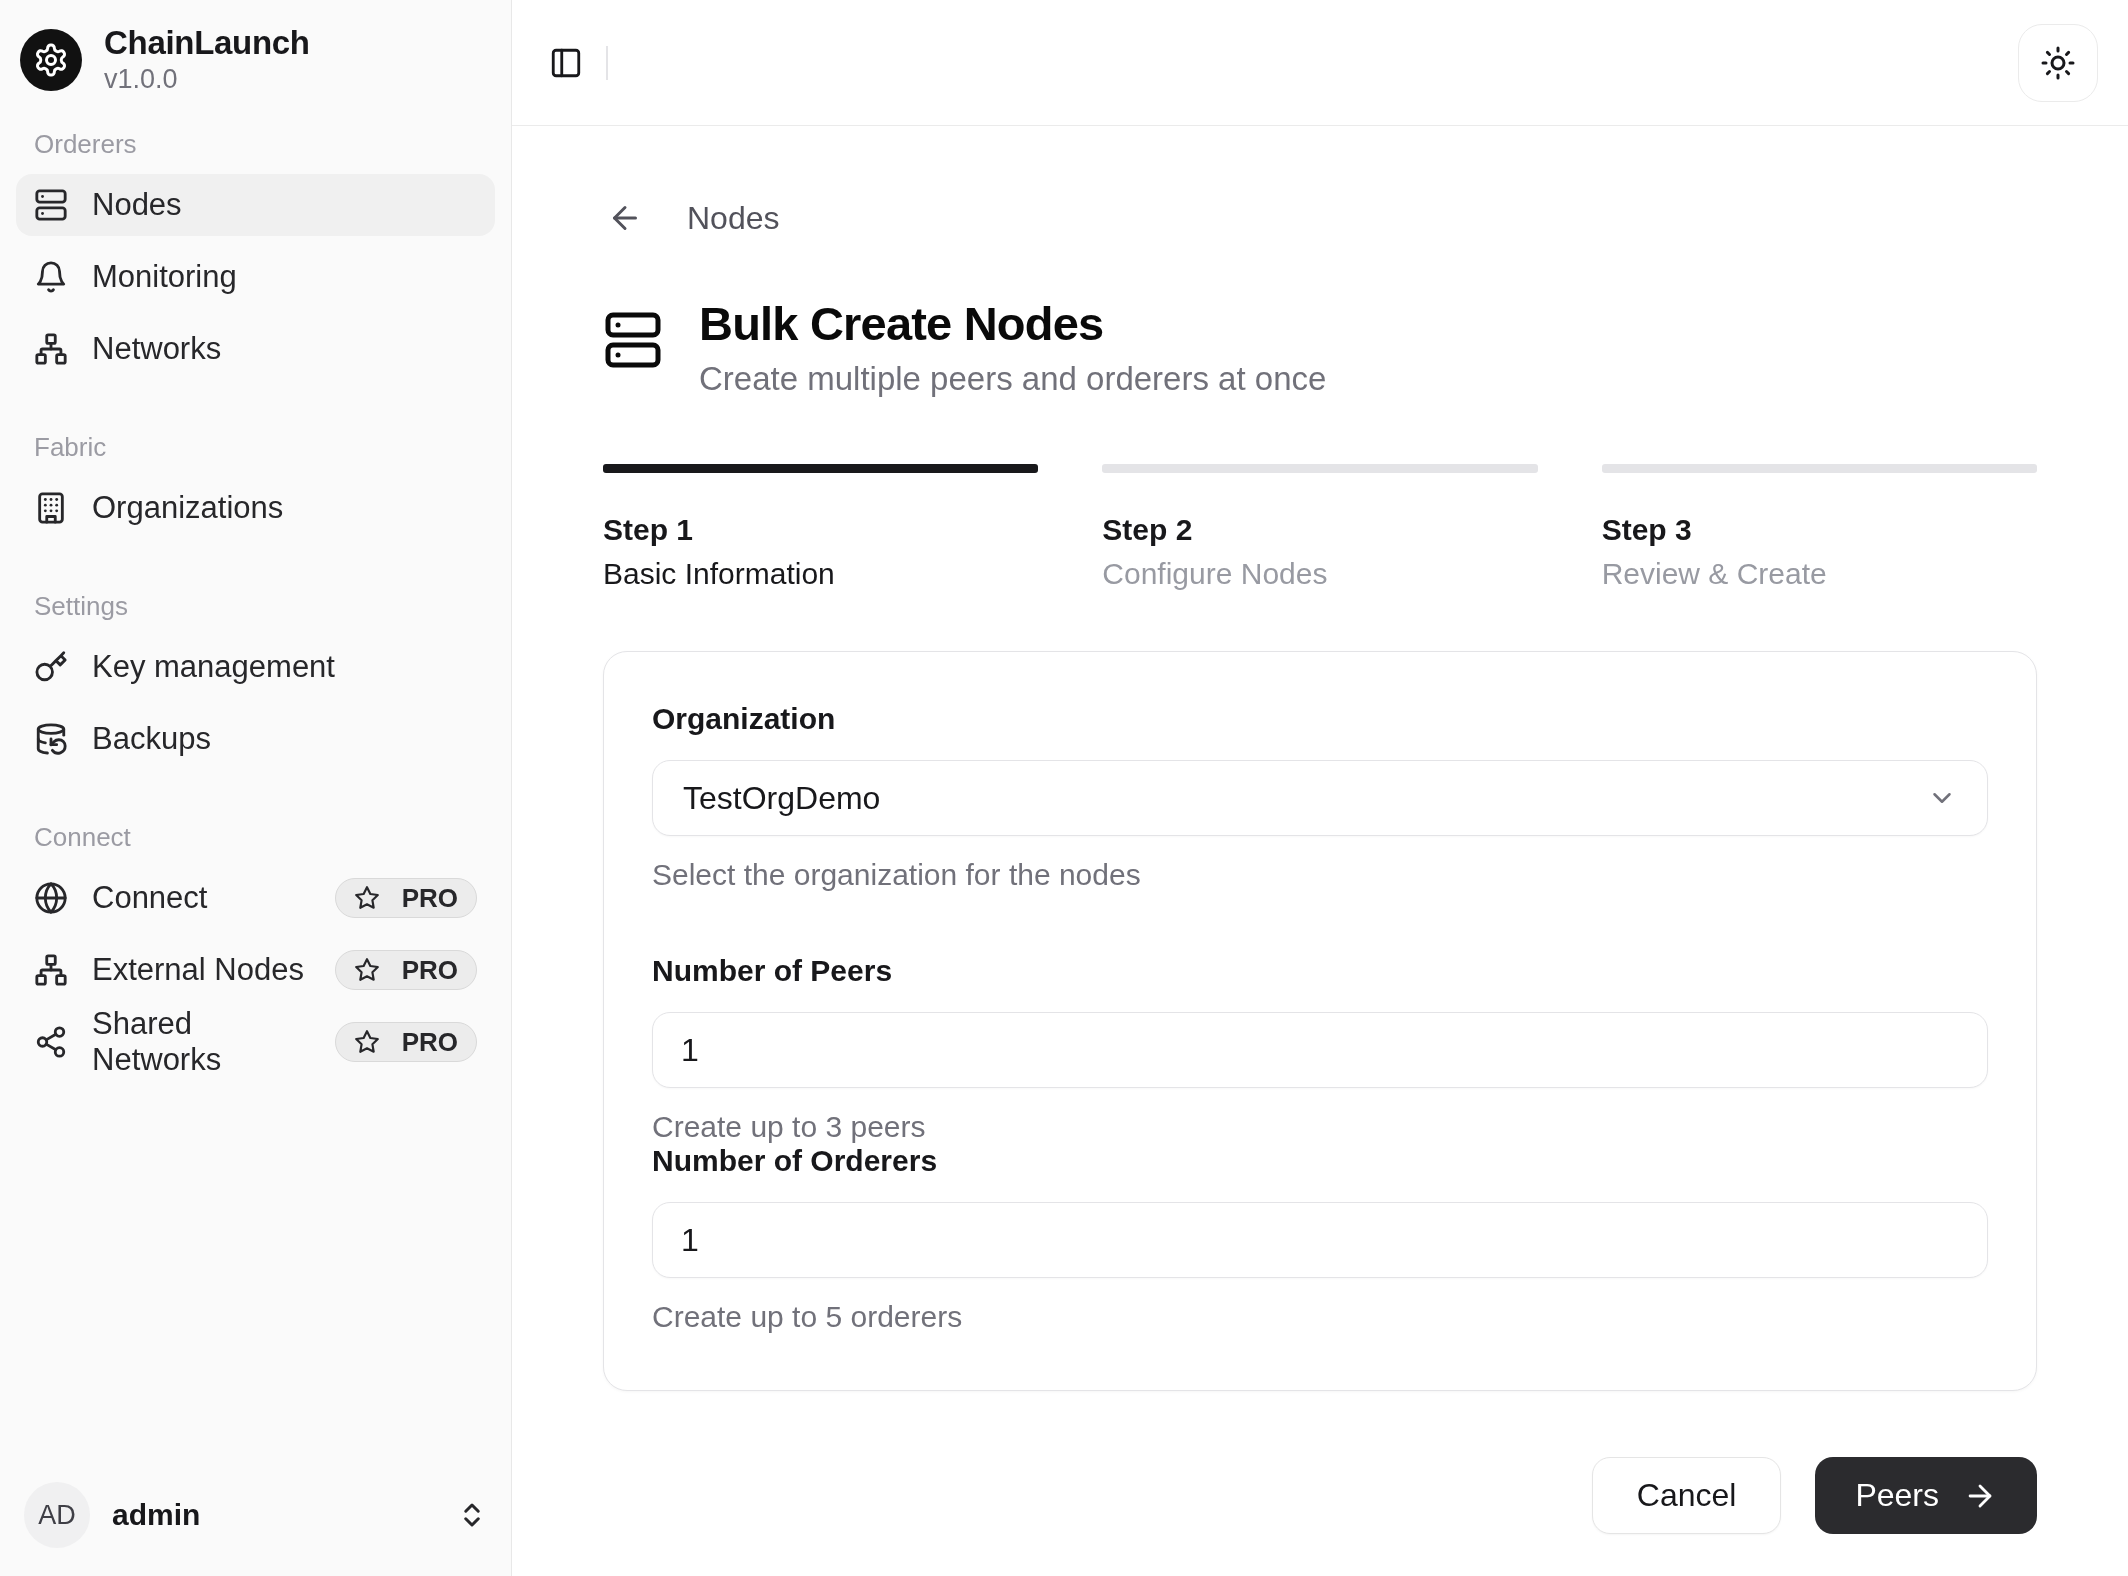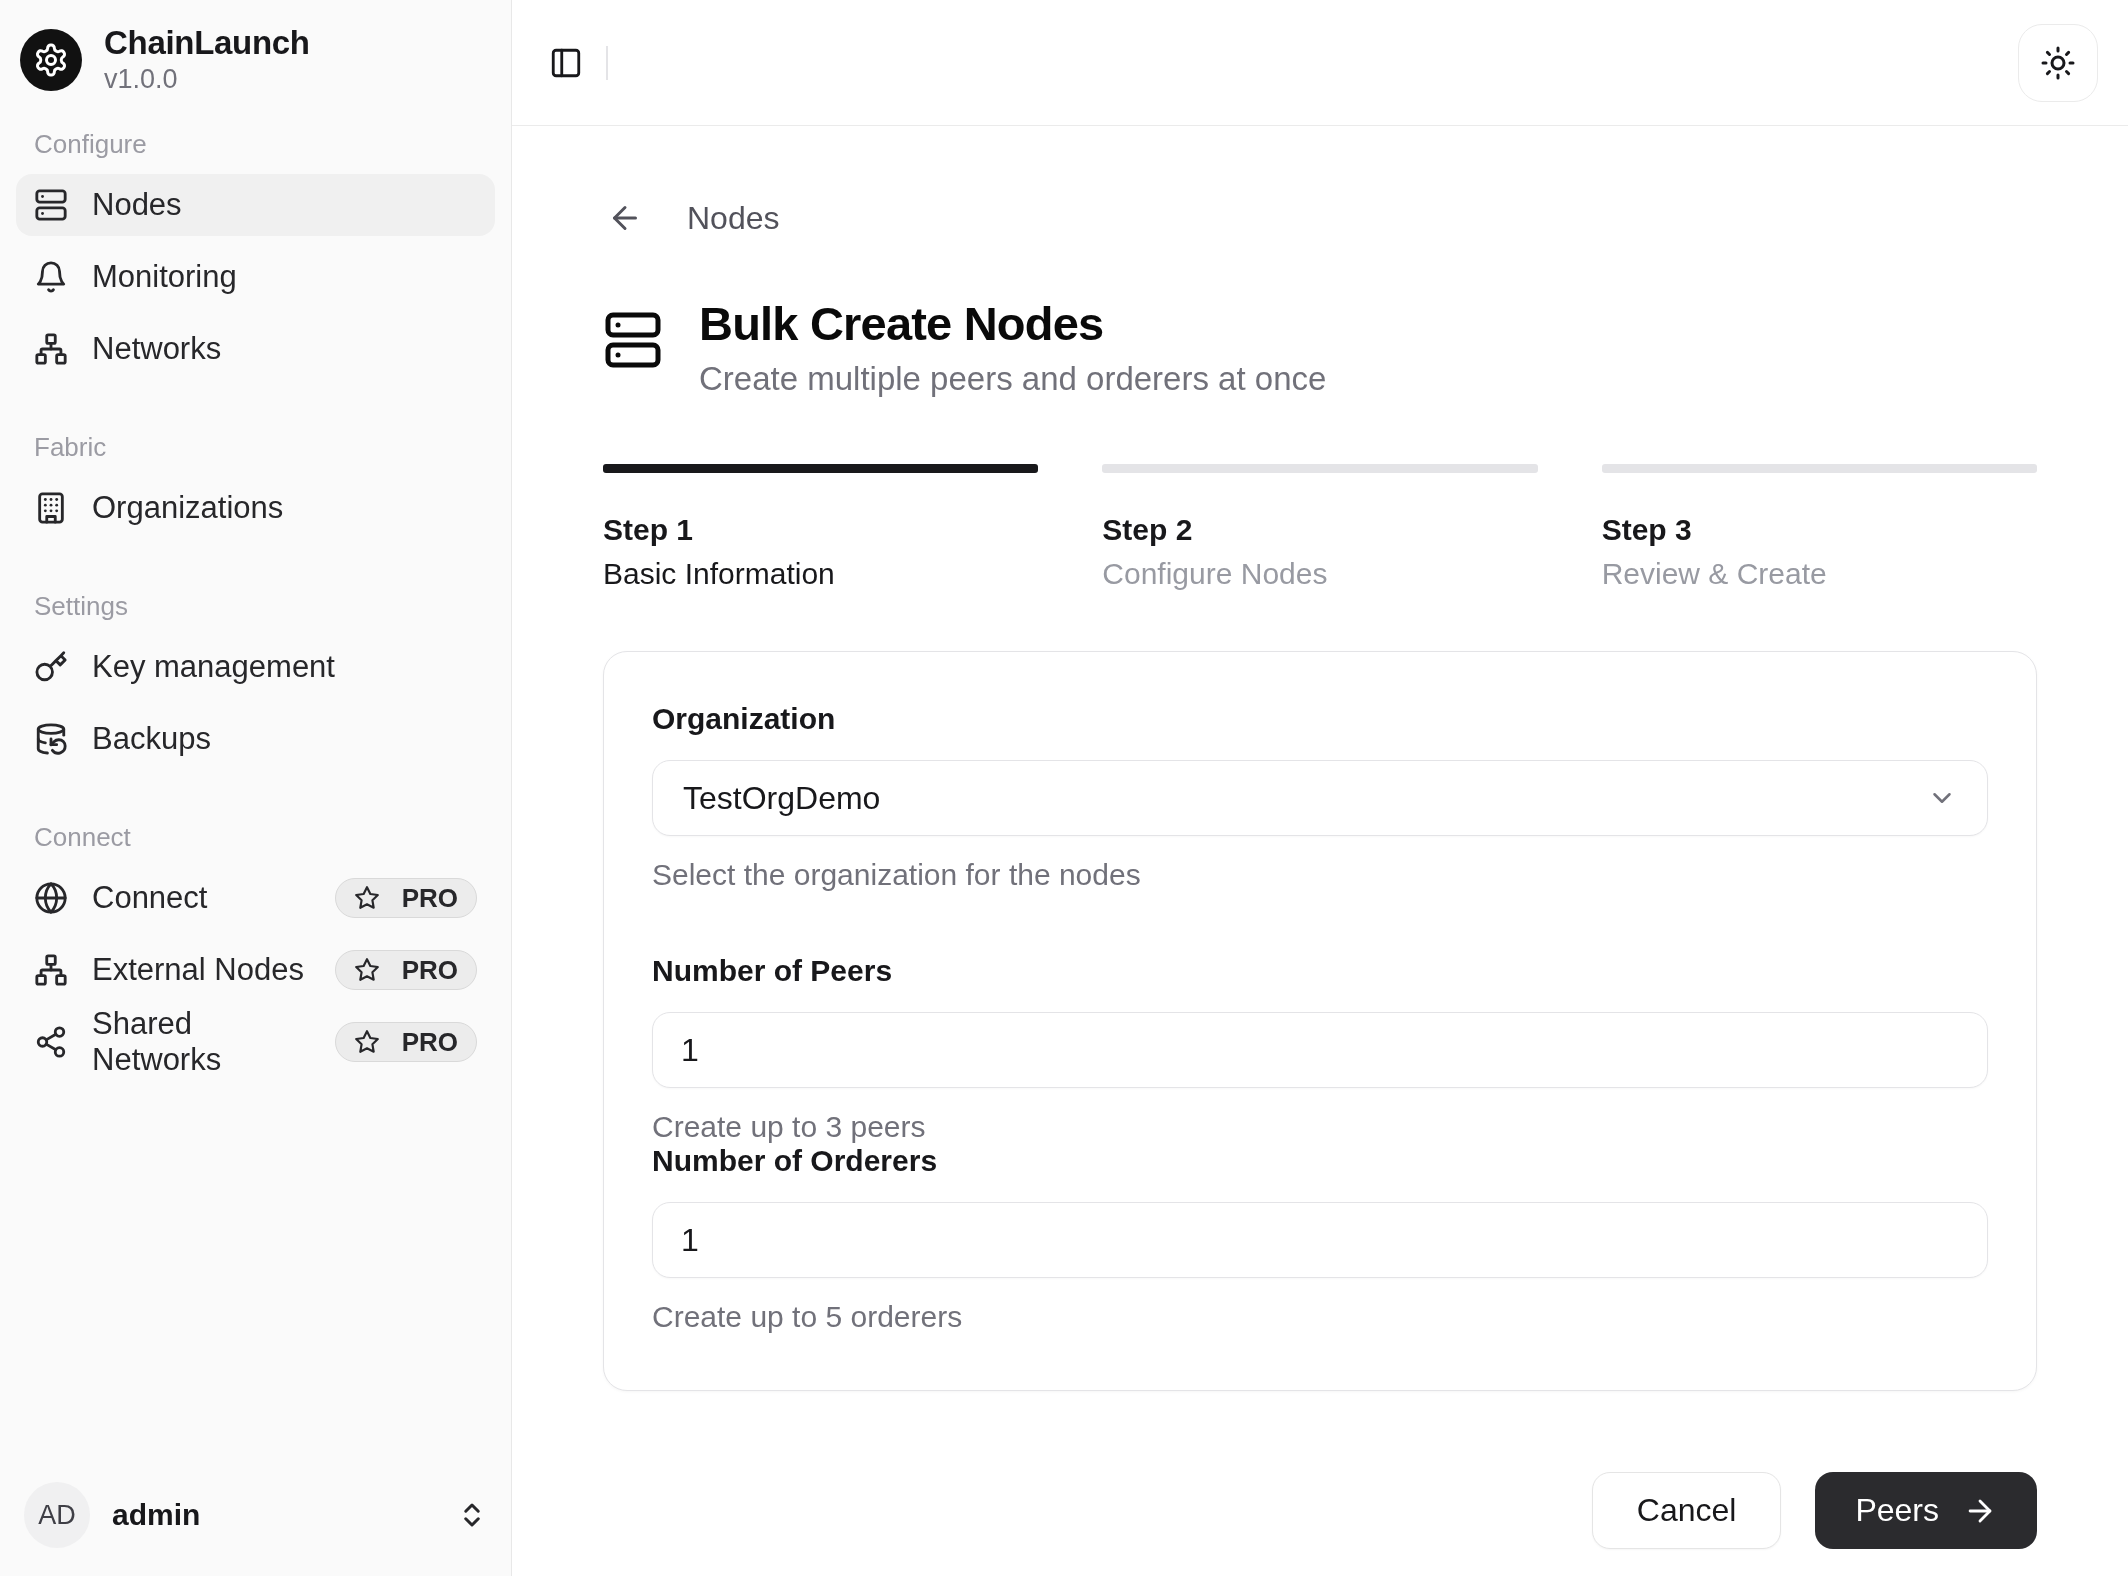--- a/index.html
+++ b/index.html
@@ -149,21 +149,20 @@
     background:#ffffff;outline:none;
     box-shadow:0 1px 2px rgba(0,0,0,0.03);
   }
 
   .actions{margin-top:66px;display:flex;justify-content:flex-end;gap:34px;}
   .btn{
     height:77px;border-radius:18px;font-size:32px;font-weight:500;
     font-family:"Liberation Sans", sans-serif;
     display:inline-flex;align-items:center;justify-content:center;
     cursor:pointer;
-    margin-top:15px;
   }
   .btn-cancel{
     padding:0 44px;background:#ffffff;color:#18181b;
     border:1.5px solid #e5e5e5;
     box-shadow:0 1px 2px rgba(0,0,0,0.04);
   }
   .btn-next{
     padding:0 40px;background:var(--primary-button-bg);color:#ffffff;
     border:none;gap:24px;
   }
@@ -181,21 +180,21 @@
     </div>
     <div class="brand-text">
       <div class="brand-name">ChainLaunch</div>
       <div class="brand-version">v1.0.0</div>
     </div>
   </div>
 
   <nav>
 
     <div class="sb-section">
-      <div class="sb-label">Configure</div>
+      <div class="sb-label">Orderers</div>
       <div class="sb-item active">
         <span class="sb-icon">
           <svg width="34" height="34" viewBox="0 0 24 24" fill="none" stroke="currentColor" stroke-width="2" stroke-linecap="round" stroke-linejoin="round">
               <rect x="2" y="2" width="20" height="8" rx="2"></rect>
               <rect x="2" y="14" width="20" height="8" rx="2"></rect>
               <line x1="6" y1="6" x2="6.01" y2="6"></line>
               <line x1="6" y1="18" x2="6.01" y2="18"></line>
             </svg>
         </span>
         <span class="sb-text">Nodes</span>

